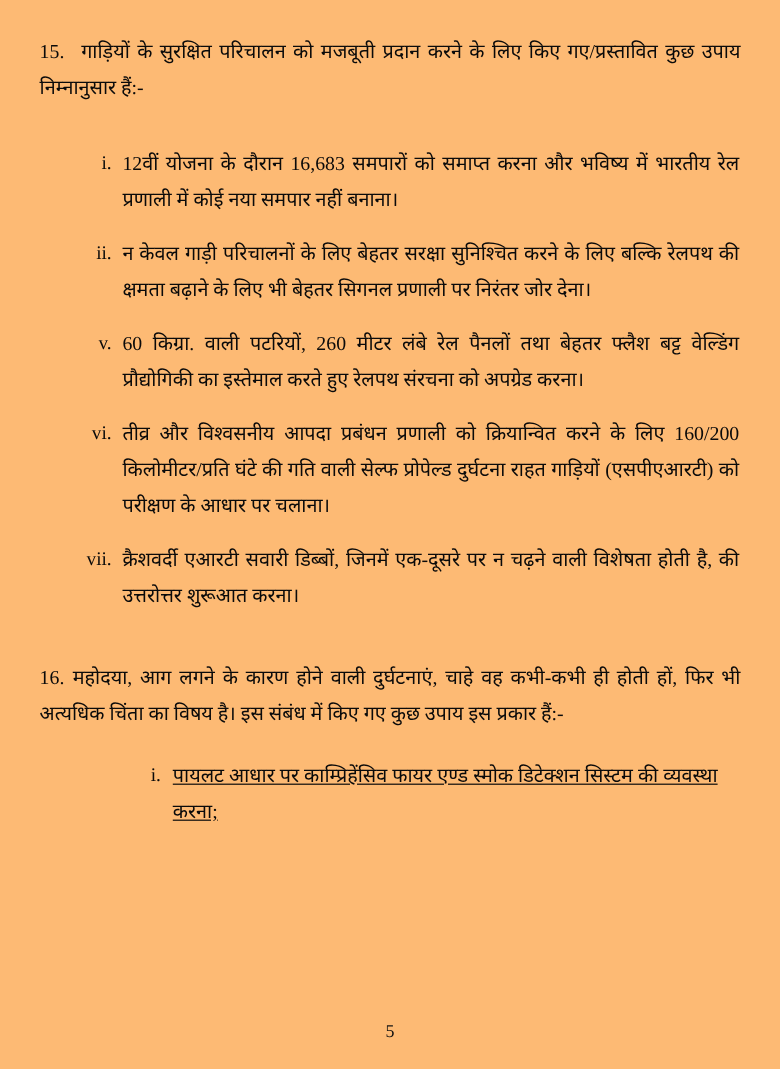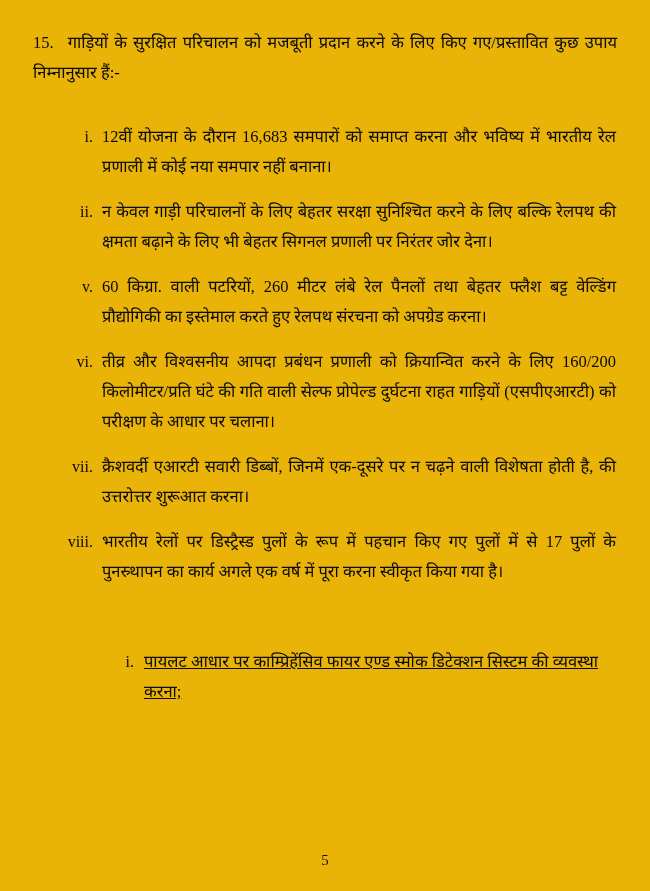--- a/index.html
+++ b/index.html
@@ -13,21 +13,21 @@
     height: 891px;
     position: relative;
     font-family: "Liberation Serif", "DejaVu Serif", serif;
     color: #0a0a0a;
     overflow: hidden;
   }
 
   .page {
     position: absolute;
     inset: 0;
-    background: #eab308;
+    background: #fdba74;
   }
 
   .content {
     position: absolute;
     left: 33px;
     top: 28px;
     width: 584px;
   }
   
   .para-15 {
@@ -151,28 +151,27 @@
         <span class="r-text">60 किग्रा. वाली पटरियों, 260 मीटर लंबे रेल पैनलों तथा बेहतर फ्लैश बट्ट वेल्डिंग प्रौद्योगिकी का इस्तेमाल करते हुए रेलपथ संरचना को अपग्रेड करना।</span>
       </li>
       <li class="r-item">
         <span class="r-num">vi.</span>
         <span class="r-text">तीव्र और विश्वसनीय आपदा प्रबंधन प्रणाली को क्रियान्वित करने के लिए 160/200 किलोमीटर/प्रति घंटे की गति वाली सेल्फ प्रोपेल्ड दुर्घटना राहत गाड़ियों (एसपीएआरटी) को परीक्षण के आधार पर चलाना।</span>
       </li>
       <li class="r-item">
         <span class="r-num">vii.</span>
         <span class="r-text">क्रैशवर्दी एआरटी सवारी डिब्बों, जिनमें एक-दूसरे पर न चढ़ने वाली विशेषता होती है, की उत्तरोत्तर शुरूआत करना।</span>
       </li>
-      <li class="r-item">
-        <span class="r-num">viii.</span>
-        <span class="r-text">भारतीय रेलों पर डिस्ट्रैस्ड पुलों के रूप में पहचान किए गए पुलों में से 17 पुलों के पुनस्र्थापन का कार्य अगले एक वर्ष में पूरा करना स्वीकृत किया गया है।</span>
-      </li>
     </ul>
 
     <div class="gap-16"></div>
 
+    <div class="para-16">
+      <span class="num-inline">16.</span><span>महोदया, आग लगने के कारण होने वाली दुर्घटनाएं, चाहे वह कभी-कभी ही होती हों, फिर भी अत्यधिक चिंता का विषय है। इस संबंध में किए गए कुछ उपाय इस प्रकार हैं:-</span>
+    </div>
 
     <ul class="roman-list list-16">
       <li class="r-item">
         <span class="r-num">i.</span>
         <span class="r-text">पायलट आधार पर काम्प्रिहेंसिव फायर एण्ड स्मोक डिटेक्शन सिस्टम की व्यवस्था करना;</span>
       </li>
     </ul>
 
   </div>
 

